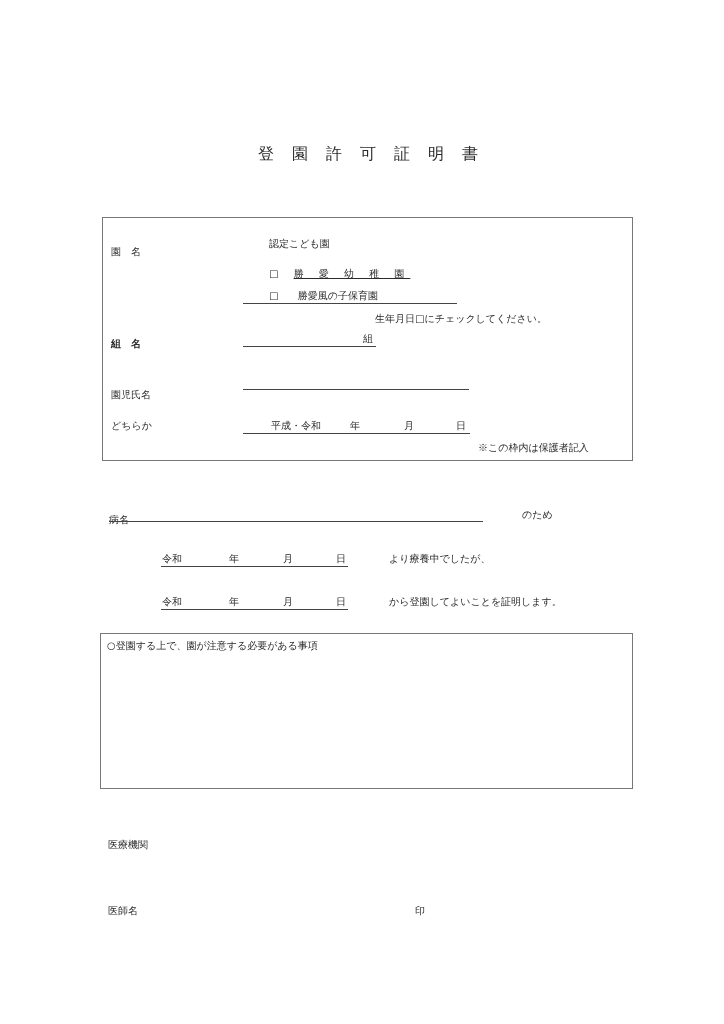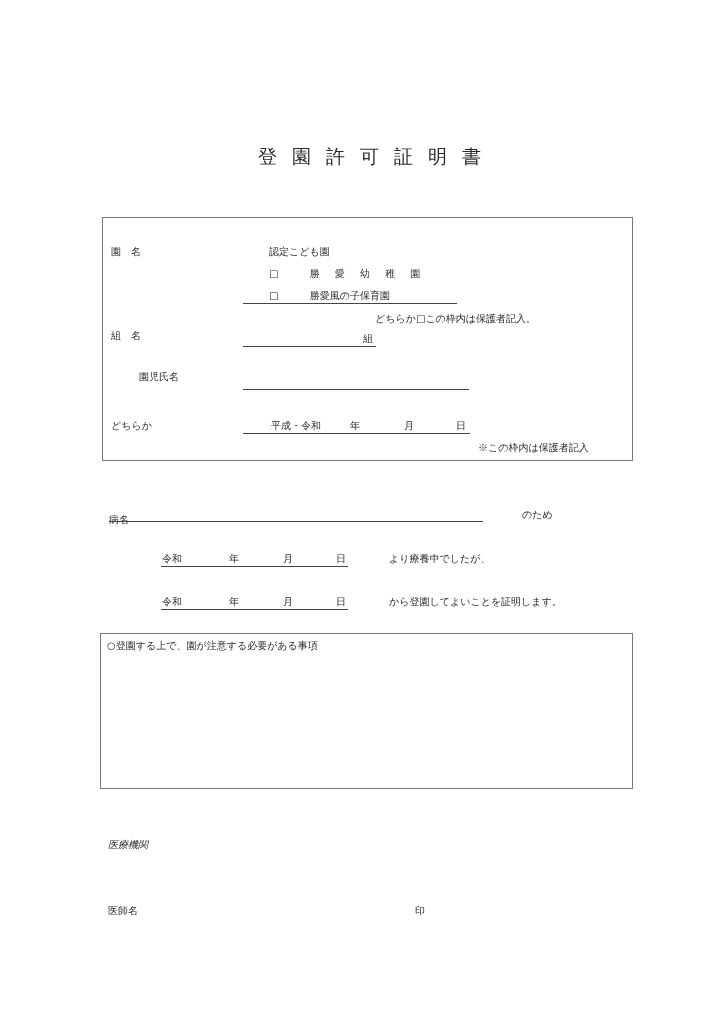--- a/index.html
+++ b/index.html
@@ -2,54 +2,54 @@
 <html><head>
   <meta charset="utf-8">
   <style>
     html, body { margin:0; padding:0; }
     body {
       width:724px; height:1024px; background:#ffffff; position:relative; overflow:hidden;
       font-family: "DejaVu Serif", "Liberation Serif", serif; color:#2a2a2a;
     }
     .abs { position:absolute; white-space:nowrap; }
     .t13 { font-size:10px; line-height:16px; }
-    .title { font-size:19px; letter-spacing:0; left:258px; top:144px; word-spacing:0; }
+    .title { font-size:16px; letter-spacing:0; left:258px; top:144px; word-spacing:0; }
     .title span { display:inline-block; width:34px; }
     .box { position:absolute; border:1.5px solid #777; box-sizing:border-box;padding-left:30px; }
     .uline { position:absolute; height:0; border-top:1.2px solid #444; }
   </style>
 </head>
 <body>
 
 <div class="abs title">
   <span>登</span><span>園</span><span>許</span><span>可</span><span>証</span><span>明</span><span>書</span>
 </div>
 
 <div class="box" style="left:102px; top:217px; width:531px; height:244px;"></div>
 
 <div class="abs t13" style="left:111px; top:244px;">園　名</div>
-<div class="abs t13" style="left:269px; top:244px;text-align:right;">認定こども園</div>
+<div class="abs t13" style="left:269px; top:236px;text-align:right;">認定こども園</div>
 
 <div class="abs t13" style="left:269px; top:266px;">
   <span>□</span>
-  <span style="margin-left:28px; letter-spacing:6px;">勝 愛 幼 稚 園</span>
+  <span style="margin-left:12px; letter-spacing:6px;text-decoration:underline;">勝 愛 幼 稚 園</span>
 </div>
 <div class="abs t13" style="left:269px; top:288px;">
   <span>□</span>
-  <span style="margin-left:28px;">勝愛風の子保育園</span>
+  <span style="margin-left:16px;">勝愛風の子保育園</span>
 </div>
 <div class="uline" style="left:243px; top:303px; width:214px;"></div>
 
-<div class="abs t13" style="left:375px; top:311px;">どちらか□この枠内は保護者記入。</div>
+<div class="abs t13" style="left:375px; top:311px;">生年月日□にチェックしてください。</div>
 
-<div class="abs t13" style="left:111px; top:328px;">組　名</div>
+<div class="abs t13" style="left:111px; top:336px;font-weight:bold;">組　名</div>
 <div class="uline" style="left:243px; top:346px; width:133px;"></div>
 <div class="abs t13" style="left:363px; top:331px;">組</div>
 
-<div class="abs t13" style="left:111px; top:369px;margin-left:28px;">園児氏名</div>
+<div class="abs t13" style="left:111px; top:387px;">園児氏名</div>
 <div class="uline" style="left:243px; top:389px; width:226px;"></div>
 
 <div class="abs t13" style="left:111px; top:418px;">どちらか</div>
 <div class="abs t13" style="left:243px; top:418px;margin-left:28px;">平成・令和</div>
 <div class="abs t13" style="left:350px; top:418px;">年</div>
 <div class="abs t13" style="left:404px; top:418px;">月</div>
 <div class="abs t13" style="left:456px; top:418px;">日</div>
 <div class="uline" style="left:243px; top:433px; width:227px;"></div>
 
 <div class="abs t13" style="left:478px; top:441px;font-family:Liberation Mono, monospace;">※この枠内は保護者記入</div>
@@ -70,15 +70,15 @@
 <div class="abs t13" style="left:283px; top:594px;">月</div>
 <div class="abs t13" style="left:336px; top:594px;">日</div>
 <div class="uline" style="left:161px; top:609px; width:187px;"></div>
 <div class="abs t13" style="left:389px; top:594px;">から登園してよいことを証明します。</div>
 
 <div class="box" style="left:100px; top:633px; width:533px; height:156px;">
   <div class="abs t13" style="left:6px; top:4px;">○登園する上で、園が注意する必要がある事項</div>
   <div class="abs t13" style="left:6px; top:26px;"></div>
 </div>
 
-<div class="abs t13" style="left:108px; top:837px;font-style:italic;">医療機関</div>
+<div class="abs t13" style="left:108px; top:837px;">医療機関</div>
 <div class="abs t13" style="left:108px; top:903px;">医師名</div>
 <div class="abs t13" style="left:415px; top:903px;">印</div>
 
 </body></html>

